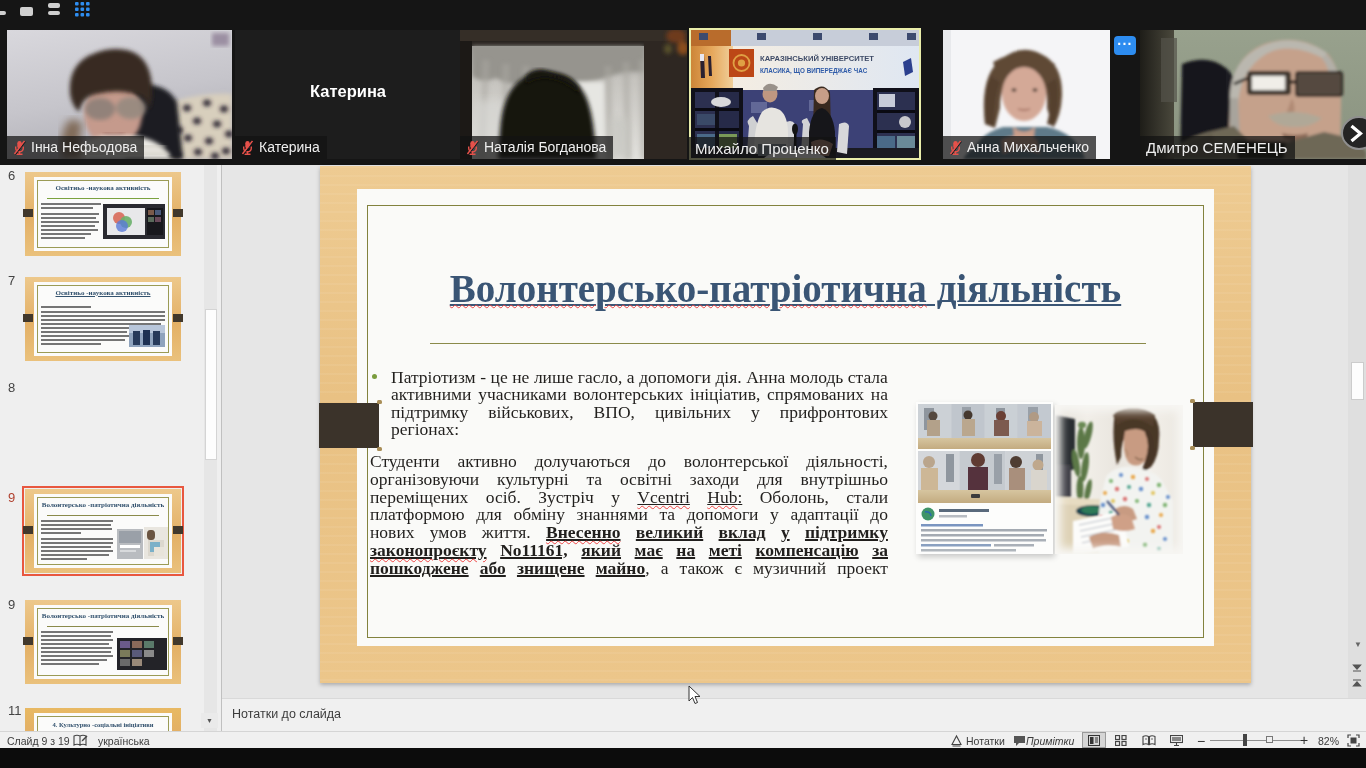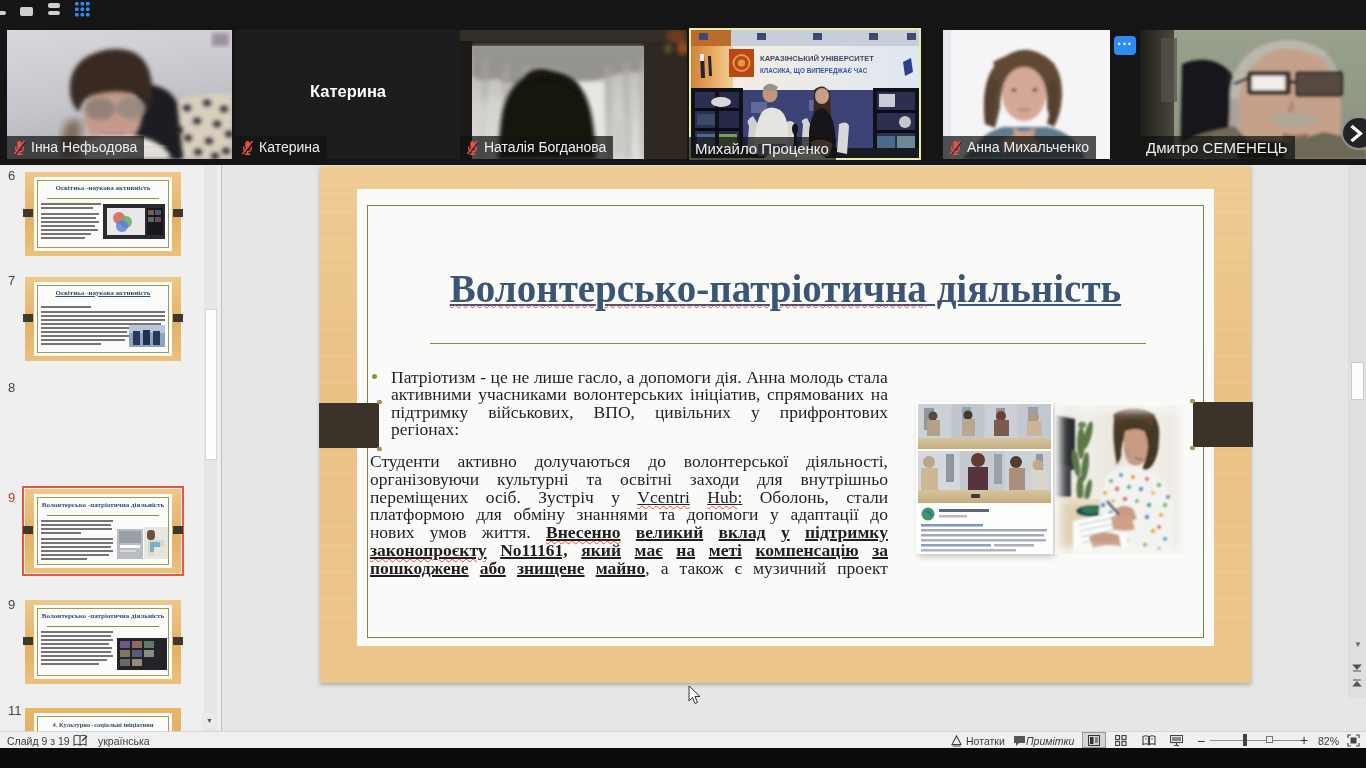--- a/index.html
+++ b/index.html
@@ -814,20 +814,21 @@
     <div class="abs" style="left:1348px;top:0;width:18px;height:533px;background:#dfdfdf;"></div>
     <div class="abs" style="left:1351px;top:197px;width:13px;height:38px;background:#fdfdfd;border:1px solid #cccccc;"></div>
     <div class="abs" style="left:1352px;top:474px;width:12px;height:12px;color:#666;font-size:8px;text-align:center;line-height:12px;">▼</div>
     <svg class="abs" style="left:1351px;top:497px" width="12" height="12" viewBox="0 0 12 12">
         <path d="M2 3 H10 M6 5 L2.5 9 H9.5 Z" stroke="#555" stroke-width="1.2" fill="#555" transform="rotate(180 6 6)"></path>
       </svg>
     <svg class="abs" style="left:1351px;top:512px" width="12" height="12" viewBox="0 0 12 12">
         <path d="M2 3 H10 M6 5 L2.5 9 H9.5 Z" stroke="#555" stroke-width="1.2" fill="#555"></path>
       </svg>
 
+    <div id="notesbar">Нотатки до слайда</div>
     <div id="statusbar">
       <span class="abs" style="left:7px;top:3px;">Слайд 9 з 19</span>
       <svg class="abs" style="left:73px;top:2px" width="15" height="13" viewBox="0 0 15 13">
           <path d="M1 2 Q4 0.5 7 2 L7 11 Q4 9.5 1 11 Z M7 2 Q10 0.5 13 2 L13 11 Q10 9.5 7 11 Z" fill="none" stroke="#444" stroke-width="1.1"></path>
           <path d="M9 6 L13.5 1.5 L14.5 2.5 L10 7 L8.5 7.5 Z" fill="#444"></path>
         </svg>
       <span class="abs" style="left:98px;top:3px;">українська</span>
       <svg class="abs" style="left:950px;top:2px" width="13" height="13" viewBox="0 0 13 13">
           <path d="M2 10.5 L6.5 2 L11 10.5 Z M2.5 12 L10.5 12" stroke="#444" stroke-width="1.1" fill="none"></path>
         </svg>

